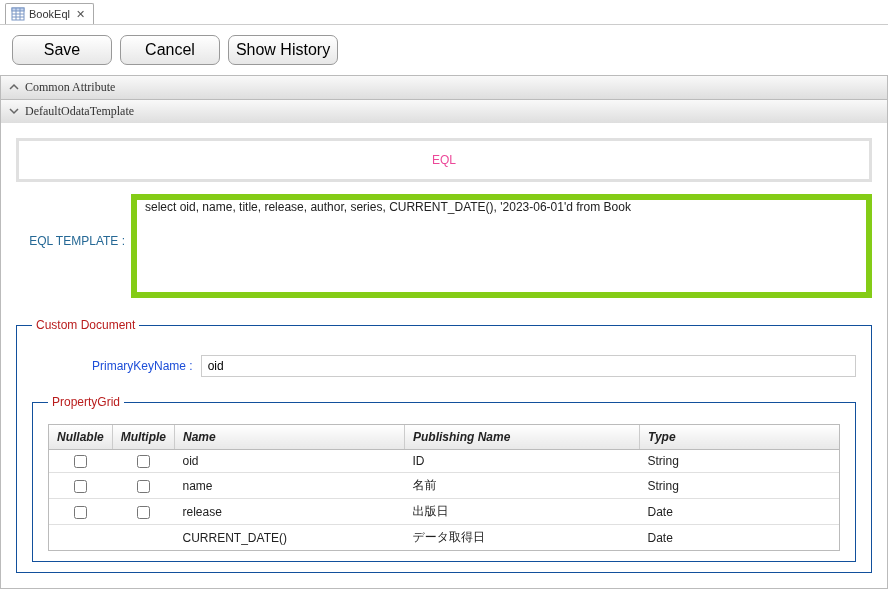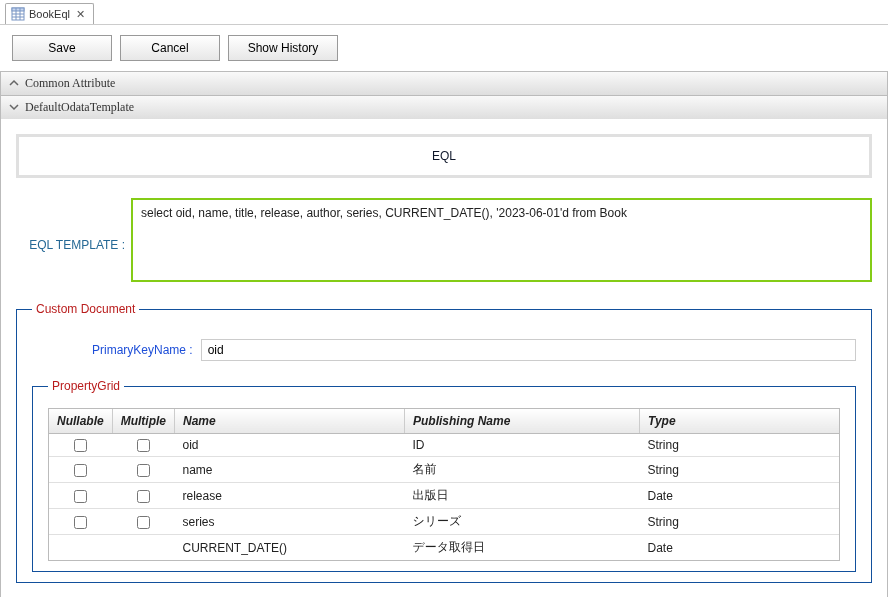--- a/index.html
+++ b/index.html
@@ -40,23 +40,23 @@
       display: flex;
       gap: 8px;
       padding: 10px 12px;
     }
     .btn {
       border: 1px solid #999;
       background: linear-gradient(to bottom, #ffffff, #e7e7e7);
       padding: 5px 0;
       width: 100px;
       text-align: center;
-      font-size: 12px;
+      font-size: 16px;
       cursor: pointer;
-      border-radius: 0;
+      border-radius: 7px;
     }
     .accordion {
       border: 1px solid #bbb;
       border-top: none;
     }
     .acc-head {
       background: linear-gradient(to bottom, #f9f9f9, #dedede);
       border-top: 1px solid #bbb;
       height: 24px;
       display: flex;
@@ -73,40 +73,40 @@
       color: #666;
       font-size: 10px;
     }
     .acc-body {
       padding: 15px;
     }
     .eql-frame {
       border: 3px solid #e0e0e0;
       padding: 12px;
       text-align: center;
-      color: #0f172a;
-      font-size: 12px;
-      margin-bottom: 20px;
+      color: #ec4899;
+      font-size: 12px;
+      margin-bottom: 12px;
     }
     .template-row {
       display: flex;
       align-items: flex-start;
     }
     .template-lbl {
       width: 115px;
       text-align: right;
       color: #256895;
       padding-right: 6px;
       padding-top: 40px;
     }
     .template-txt {
       flex: 1;
-      border: 2px solid #84cc16;
-      height: 84px;
-      padding: 6px 8px;
+      border: 6px solid #84cc16;
+      height: 104px;
+      padding: 0 8px;
       font-size: 12px;
       color: #222;
       font-family: Arial, Helvetica, sans-serif;
       resize: none;
       outline: none;
     }
     fieldset {
       border: 1px solid #12509c;
       margin-top: 20px;
       padding: 15px 15px 10px 15px;
@@ -269,27 +269,20 @@
                   <td>String</td>
                 </tr>
                 <tr>
                   <td class="col-nullable" style="text-align: center;"><input type="checkbox" class="chk" style=""></td>
                   <td class="col-multiple" style="text-align: center;"><input type="checkbox" class="chk" style=""></td>
                   <td>release</td>
                   <td>出版日</td>
                   <td>Date</td>
                 </tr>
                 <tr>
-                  <td class="col-nullable" style="text-align: center;"><input type="checkbox" class="chk" style=""></td>
-                  <td class="col-multiple" style="text-align: center;"><input type="checkbox" class="chk" style=""></td>
-                  <td>series</td>
-                  <td>シリーズ</td>
-                  <td>String</td>
-                </tr>
-                <tr>
                   <td class="col-nullable" style="text-align: center;"></td>
                   <td class="col-multiple" style="text-align: center;"></td>
                   <td>CURRENT_DATE()</td>
                   <td>データ取得日</td>
                   <td>Date</td>
                 </tr>
               </tbody>
           </table>
         </div>
       </fieldset>

